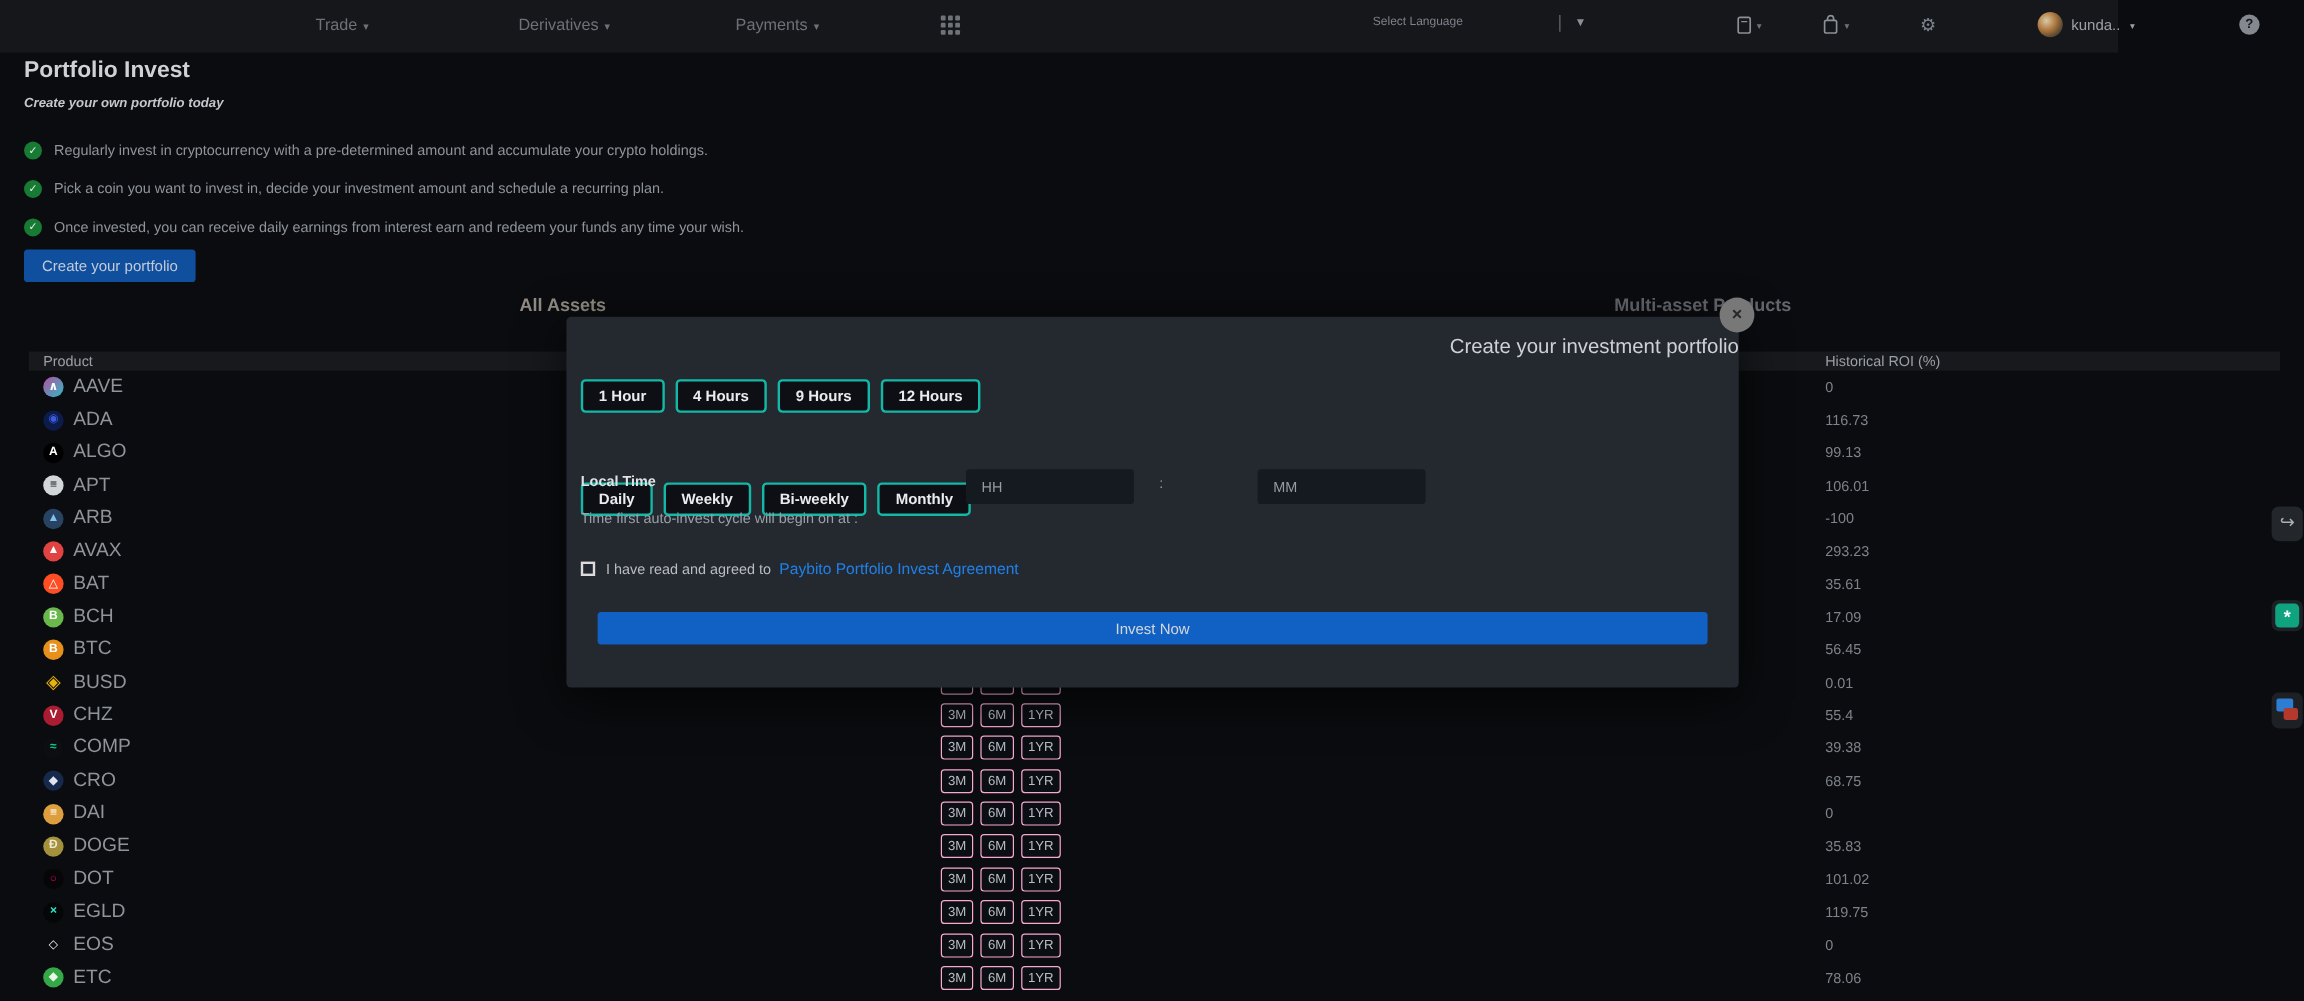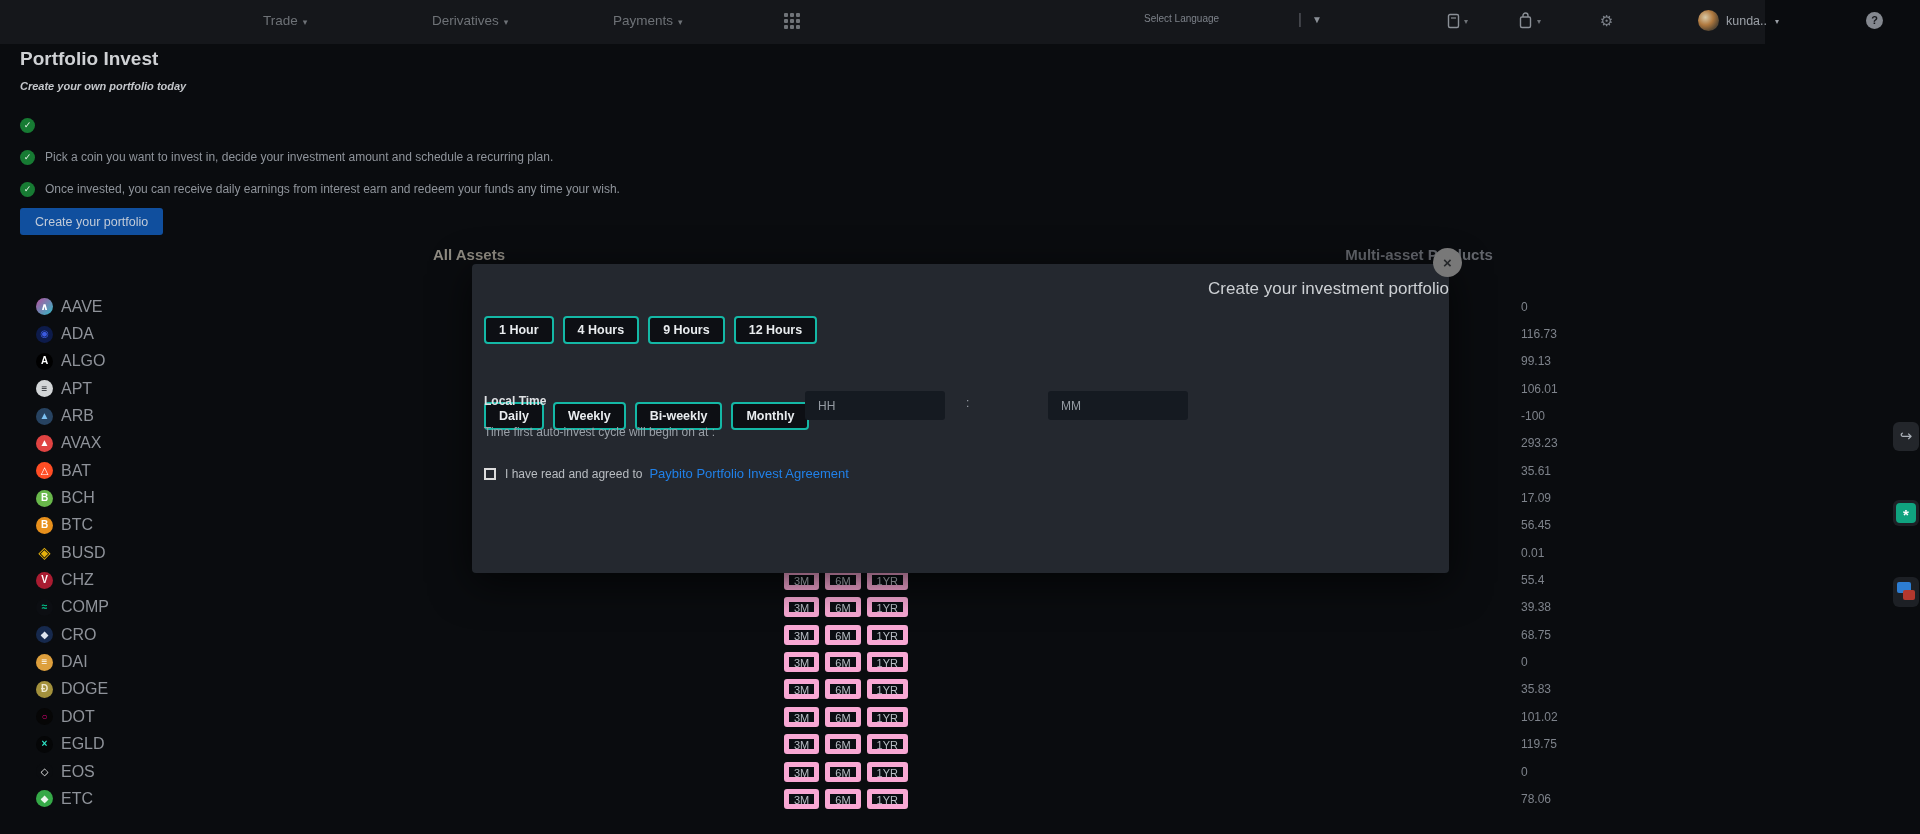--- a/index.html
+++ b/index.html
@@ -49,21 +49,21 @@
   .asset-table { position:absolute; left:24px; top:293px; width:1876px; }
   .thead { height:16px; background:#17191d; position:relative; font-size:12px; color:#9aa0a7; line-height:16px; }
   .thead .th-product { padding-left:12px; }
   .thead .th-roi { position:absolute; left:1497px; top:0; }
   .arow { position:relative; height:27.35px; display:flex; align-items:center; padding-left:12px; }
   .coin { width:17px; height:17px; border-radius:50%; margin-right:8px; flex:0 0 17px;
     display:inline-flex; align-items:center; justify-content:center; font-size:10px; font-weight:bold; line-height:1; }
   .coin.plain { border-radius:0; background:transparent !important; font-size:16px; }
   .sym { font-size:16px; color:#8f939a; }
   .periods { position:absolute; left:760px; top:50%; transform:translateY(-50%); display:flex; gap:6px; }
-  .pbtn { min-width:24px; height:20px; padding:0 5px; background:#0b0e13; border:5px solid #f9a8d4;
+  .pbtn { min-width:24px; height:20px; padding:0 5px; background:#0b0e13; border:1px solid #f9a8d4;
     border-radius:3px; color:#b9bec5; font-size:11px; cursor:pointer; font-family:inherit; }
   .roi { position:absolute; left:1497px; font-size:12px; color:#7e838b; }
   
   .modal { position:absolute; left:472px; top:264px; width:977px; height:309px; background:#24282f;
     border-radius:4px; box-shadow:0 10px 40px rgba(0,0,0,.65); z-index:50; }
   .modal-close { position:absolute; left:961px; top:-16px; width:29px; height:29px; border-radius:50%;
     background:#787878; color:#26282b; font-size:15px; font-weight:bold; text-align:center; line-height:29px;
     border:none; cursor:pointer; z-index:51; font-family:inherit; }
   .modal-title { position:absolute; left:0; top:15px; width:100%; text-align:right; font-size:17px; color:#cdd0d4; }
   .opt-group { position:absolute; left:12px; display:flex; gap:9px; }
@@ -145,36 +145,41 @@
   <span class="user-name">kunda..</span>
   <span class="user-caret">▾</span>
   <span class="help">?</span>
 </div>
 
 <div class="page-title">Portfolio Invest</div>
 <div class="page-subtitle">Create your own portfolio today</div>
 <div class="features" id="features">
     <div class="feature">
       <span class="check">✓</span>
+      <span class="ftext">Regularly invest in cryptocurrency with a pre-determined amount and accumulate your crypto holdings.</span>
     </div>
     <div class="feature">
       <span class="check">✓</span>
       <span class="ftext">Pick a coin you want to invest in, decide your investment amount and schedule a recurring plan.</span>
     </div>
     <div class="feature">
       <span class="check">✓</span>
       <span class="ftext">Once invested, you can receive daily earnings from interest earn and redeem your funds any time your wish.</span>
     </div>
   </div>
 <button class="cta-btn">Create your portfolio</button>
 
 <div class="tab tab-left">All Assets</div>
 <div class="tab tab-right">Multi-asset Products</div>
 
 <div class="asset-table">
+  <div class="thead">
+    <span class="th-product">Product</span>
+    <span class="th-roi">Historical ROI (%)</span>
+  </div>
   <div id="asset-rows">
       <div class="arow">
         <span class="coin" style="background: linear-gradient(135deg, rgb(182, 80, 158) 0%, rgb(46, 186, 198) 100%); color: rgb(255, 255, 255);">∧</span>
         <span class="sym">AAVE</span>
         <span class="periods">
           <button class="pbtn">3M</button>
           <button class="pbtn">6M</button>
           <button class="pbtn">1YR</button>
         </span>
         <span class="roi">0</span>
@@ -380,20 +385,21 @@
   <div class="local-time">Local Time</div>
   <input class="time-input" id="hh-input" placeholder="HH" style="">
   <span class="time-colon">:</span>
   <input class="time-input" id="mm-input" placeholder="MM" style="">
   <div class="cycle-text">Time first auto-invest cycle will begin on at :</div>
   <div class="agree-row">
     <span class="checkbox"></span>
     <span class="agree-text">I have read and agreed to</span>
     <a class="agree-link">Paybito Portfolio Invest Agreement</a>
   </div>
+  <button class="invest-btn">Invest Now</button>
 </div>
 
 <div class="float-icon" id="float-share">↪</div>
 <div class="float-icon" id="float-gpt">
   <span class="gpt-inner">*</span>
 </div>
 <div class="float-icon" id="float-chat">
   <span class="bub-blue"></span>
   <span class="bub-red"></span>
 </div>

